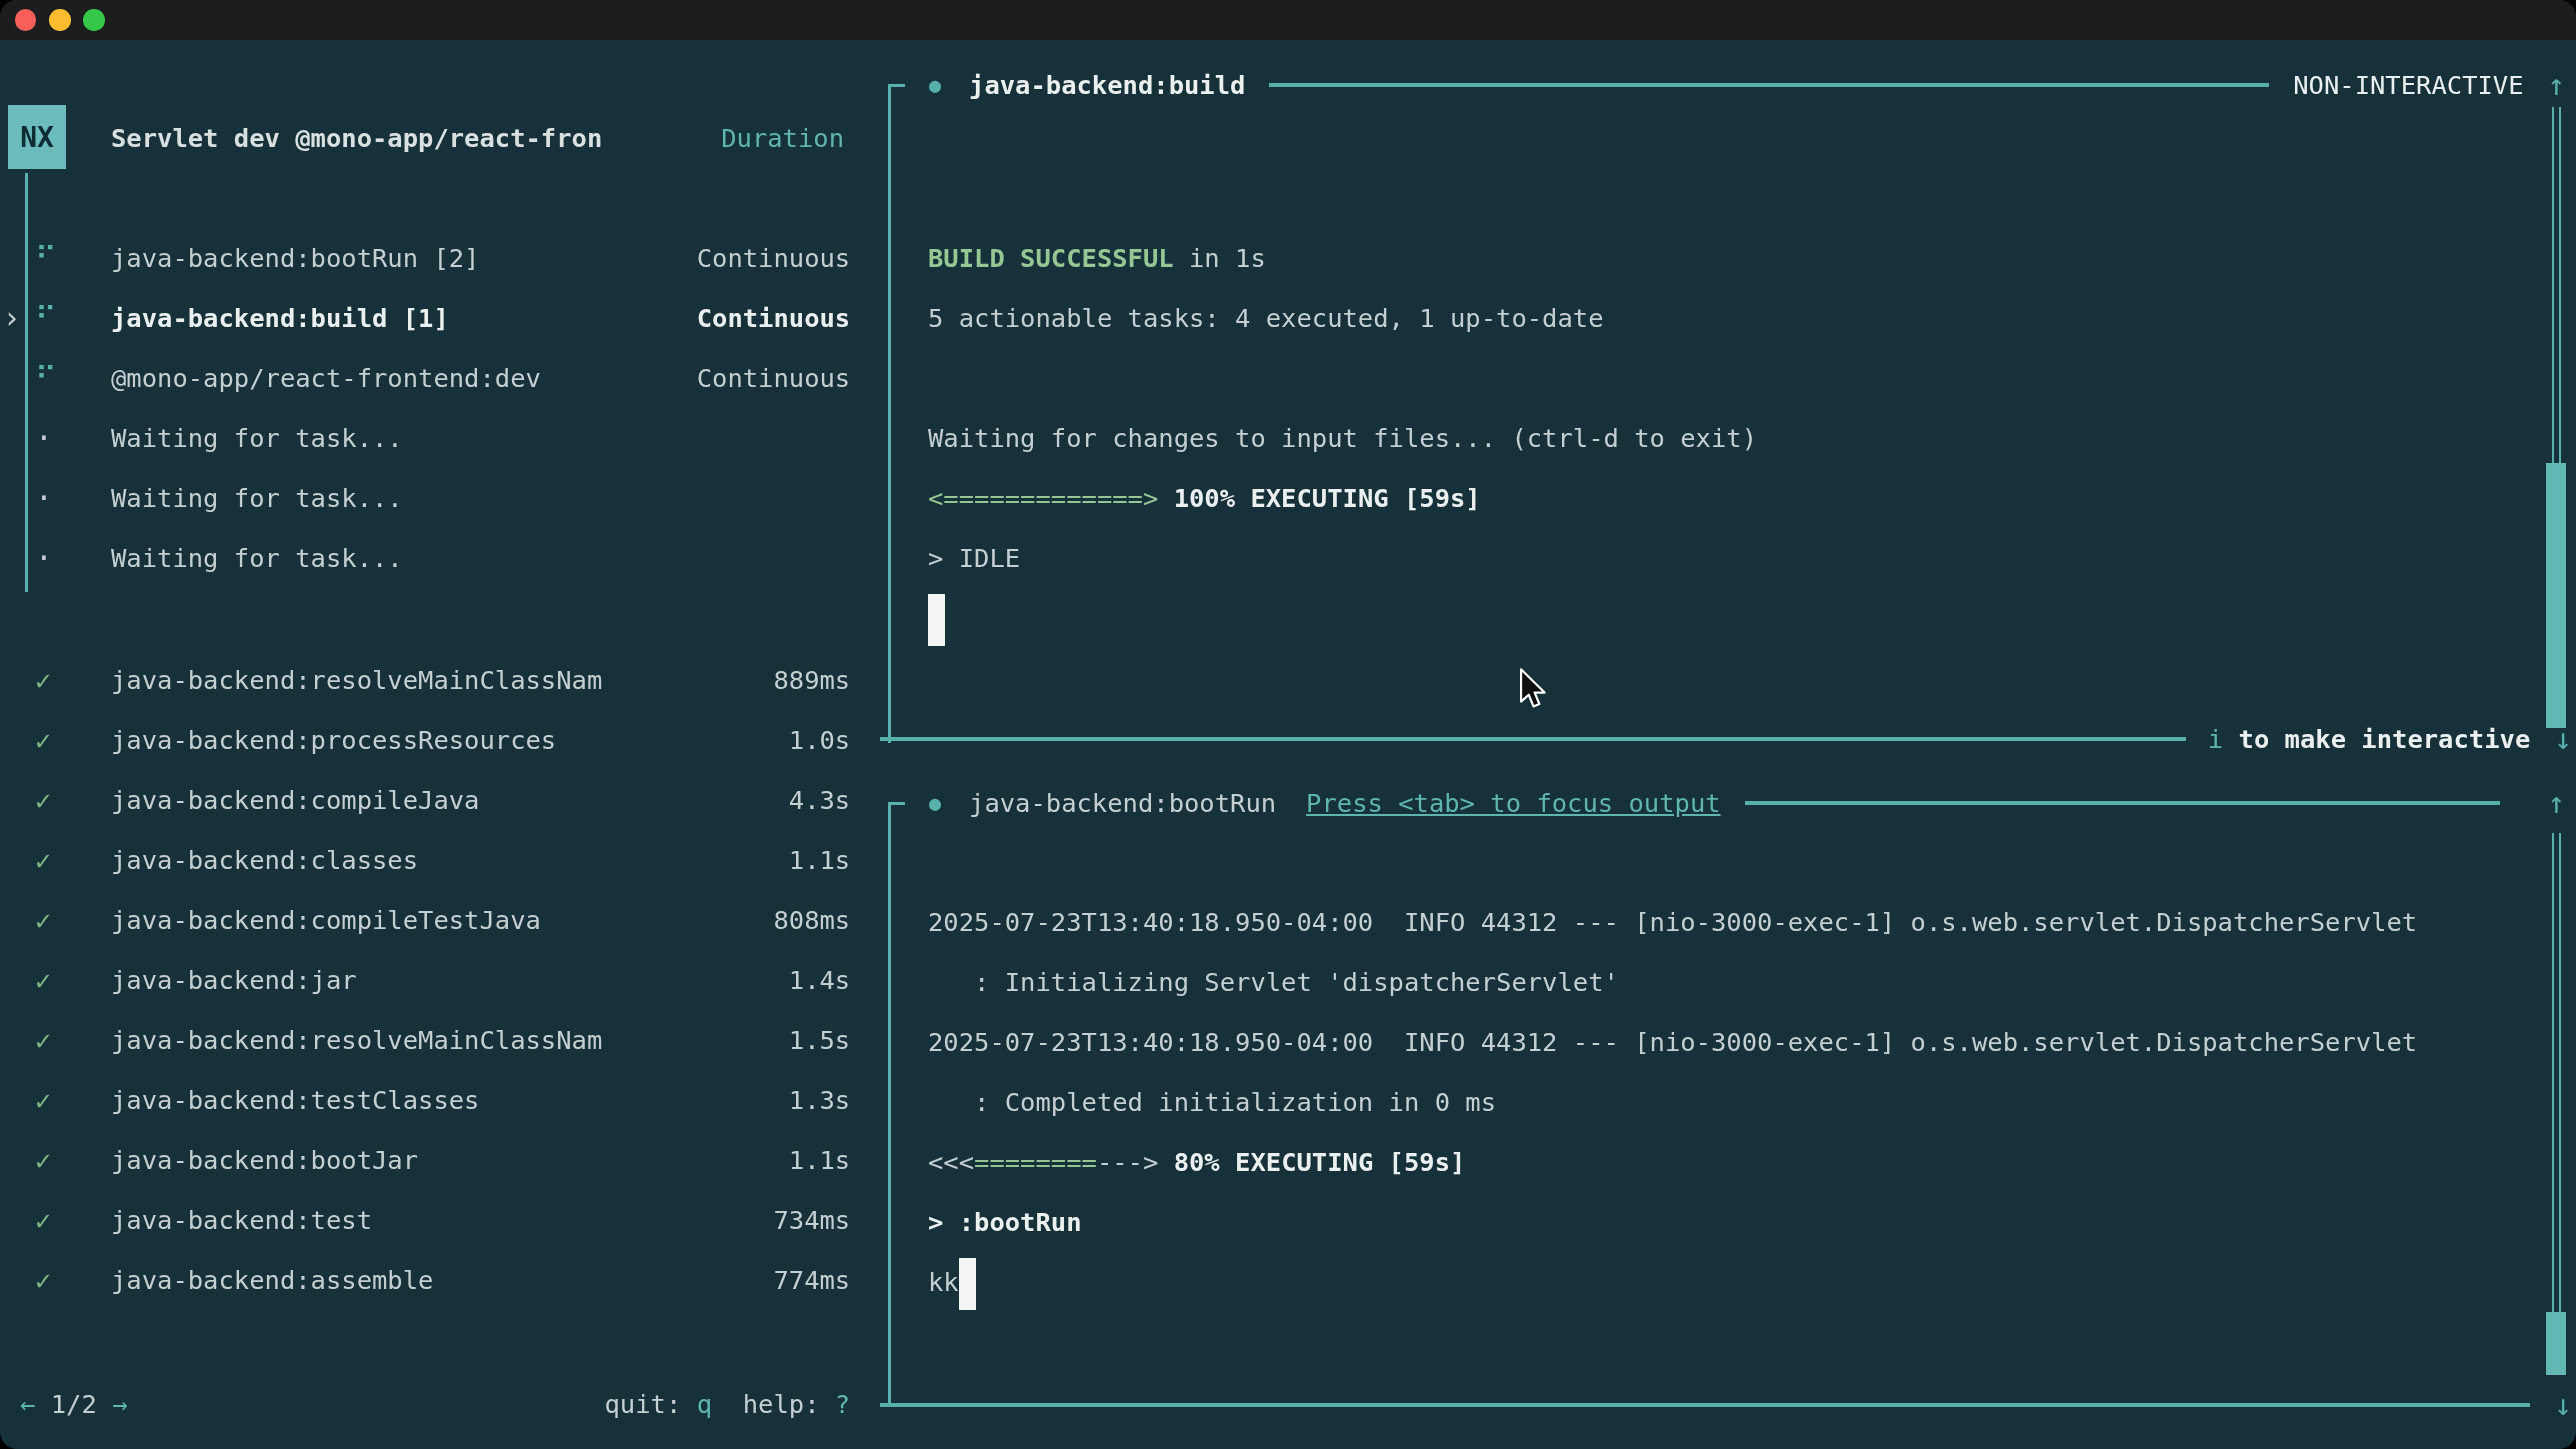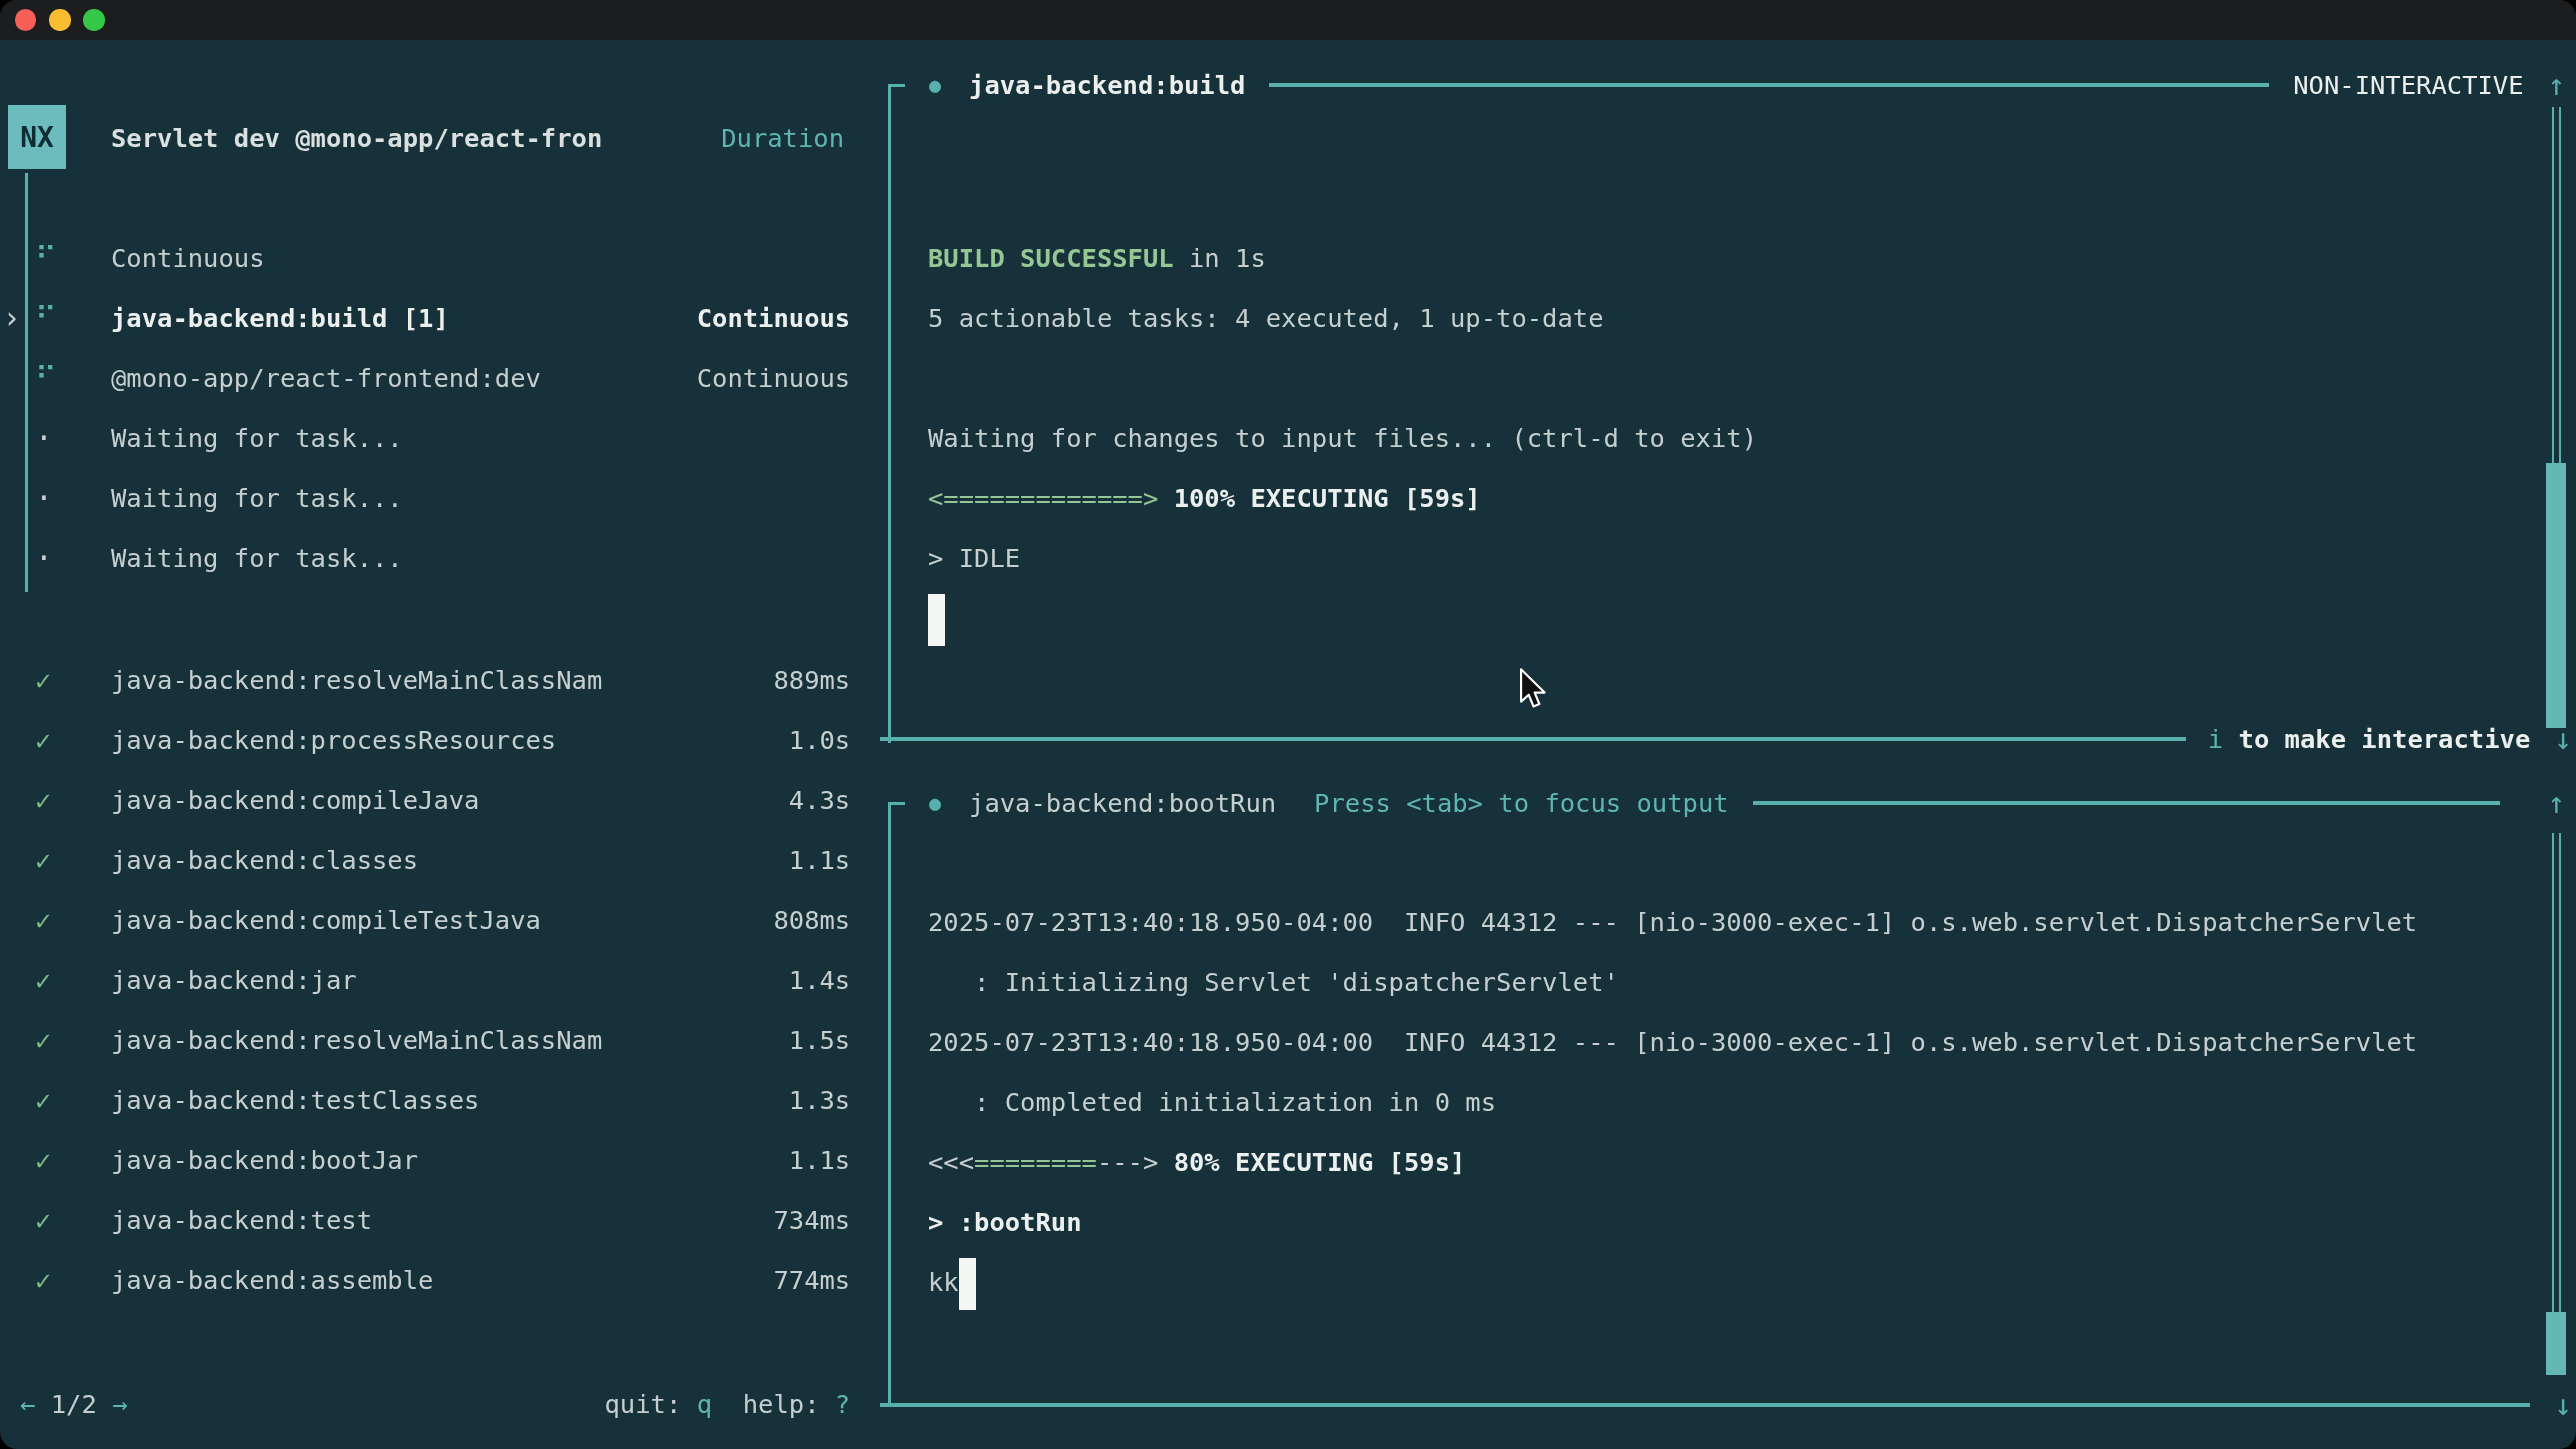--- a/index.html
+++ b/index.html
@@ -56,21 +56,21 @@
   .key{color:var(--teal-text);}
 
   
   .hline,.bline{height:3.4px;background:var(--accent);}
   .pane-left{position:absolute;width:2.7px;background:var(--accent);}
   .pane-stub{position:absolute;width:17.4px;height:3.4px;background:var(--accent);}
   .pane-header{position:absolute;left:910px;right:0;height:60px;display:flex;align-items:center;padding-right:10.7px;}
   .bullet{color:var(--accent);font-size:20px;margin:0 28px 0 19px;}
   .pane-title{white-space:pre;}
   .pane-title.focused{color:var(--bright);font-weight:bold;}
-  .focus-hint{color:var(--teal-text);margin-left:38px;white-space:pre;}
+  .focus-hint{color:var(--teal-text);margin-left:30px;white-space:pre;text-decoration:underline;}
   .pane-header .hline{flex:1;margin:0 24px;}
   .mode-badge{color:var(--bright);white-space:pre;}
   .scroll-arrow{color:var(--accent);font-size:29.5px;margin-left:24px;}
   .term{position:absolute;left:928px;right:40px;}
   .tline{height:60px;line-height:60px;white-space:pre;}
   .seg-plain{color:var(--text);}
   .seg-bold{color:var(--bright);font-weight:bold;}
   .seg-green{color:var(--green);}
   .seg-green-bold{color:var(--green);font-weight:bold;}
   .cursor{display:inline-block;width:17.4px;height:52px;background:var(--cursor);vertical-align:middle;}
@@ -116,20 +116,21 @@
     <div class="sb-header">
       <span class="sb-title">Servlet dev @mono-app/react-fron</span>
       <span class="sb-duration">Duration</span>
     </div>
     <div class="tree-line"></div>
 
     <div class="task-list running">
         <div class="trow">
     <span class="t-sel"></span>
     <span class="t-icon running">⠋</span>
+    <span class="t-label">java-backend:bootRun [2]</span>
     <span class="t-status">Continuous</span>
   </div>
         <div class="trow selected">
     <span class="t-sel">›</span>
     <span class="t-icon running">⠋</span>
     <span class="t-label">java-backend:build [1]</span>
     <span class="t-status">Continuous</span>
   </div>
         <div class="trow">
     <span class="t-sel"></span>

